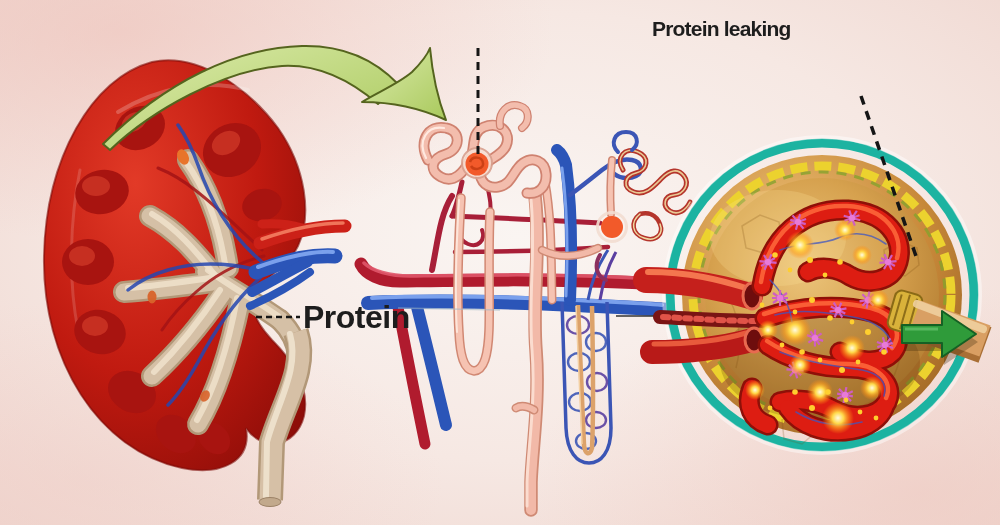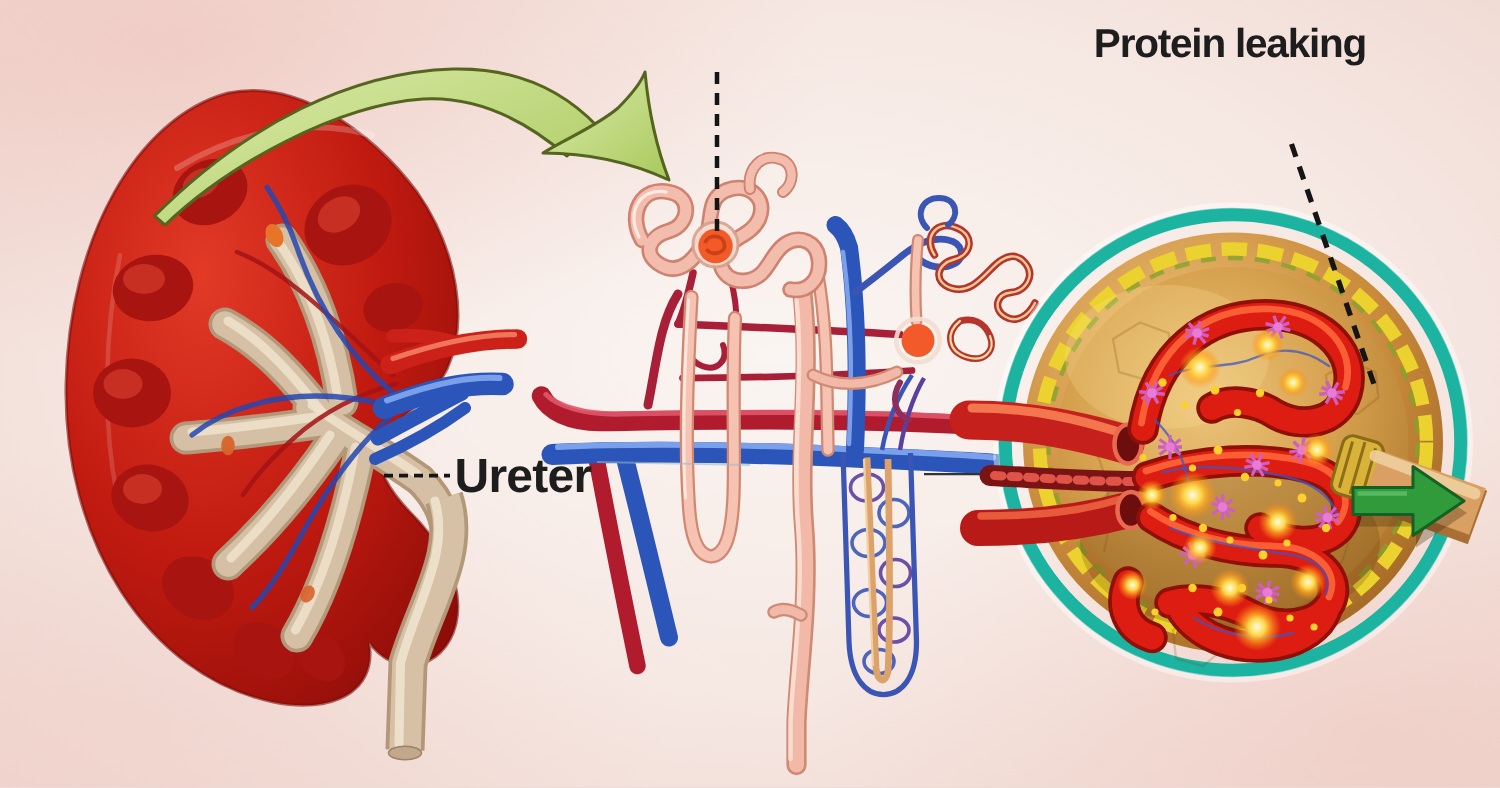--- a/index.html
+++ b/index.html
@@ -7,22 +7,22 @@
     position:relative;width:1000px;height:525px;overflow:hidden;
     font-family:"Liberation Sans",sans-serif;
     background:
       radial-gradient(ellipse 620px 300px at 12% 6%, rgba(238,193,185,.6), rgba(238,193,185,0) 70%),
       radial-gradient(ellipse 560px 300px at 92% 94%, rgba(238,199,190,.55), rgba(238,199,190,0) 70%),
       radial-gradient(ellipse 520px 260px at 8% 92%, rgba(240,205,198,.45), rgba(240,205,198,0) 70%),
       radial-gradient(ellipse at 52% 45%, #faf5f2 0%, #f6e8e3 55%, #efd6cf 100%);
   }
   .stage svg{position:absolute;left:0;top:0;}
   .label{position:absolute;color:#1d1d1d;}
-  .protein-label{left:652px;top:10px;width:336px;text-align:center;
-    font-size:27px;font-weight:600;line-height:38px;letter-spacing:-0.8px;}
+  .protein-label{left:652px;top:10px;width:336px;text-align:left;
+    font-size:21px;font-weight:600;line-height:38px;letter-spacing:-0.8px;}
   .protein-label span{display:block;}
   .ureter-label{left:303px;top:299px;font-size:32px;font-weight:600;letter-spacing:-0.5px;}
 </style>
 </head>
 <body>
 
 <div class="stage">
 <svg width="1000" height="525" viewBox="0 0 1000 525">
   <defs>
     <radialGradient id="kidGrad" cx="0.35" cy="0.3" r="0.85">
@@ -377,14 +377,14 @@
   </g>
 
   <line x1="478" y1="48" x2="478" y2="155" stroke="#151515" stroke-width="3" stroke-dasharray="8 6"></line>
   <line x1="861" y1="96" x2="918" y2="262" stroke="#151515" stroke-width="3.5" stroke-dasharray="9 7"></line>
   <line x1="256" y1="317" x2="300" y2="317" stroke="#151515" stroke-width="2.5" stroke-dasharray="6 4"></line>
 </svg>
 
   <div class="label protein-label">
     <span>Protein leaking</span>
   </div>
-  <div class="label ureter-label">Ureter</div>
+  <div class="label ureter-label">Protein</div>
 </div>
 
 </body></html>

